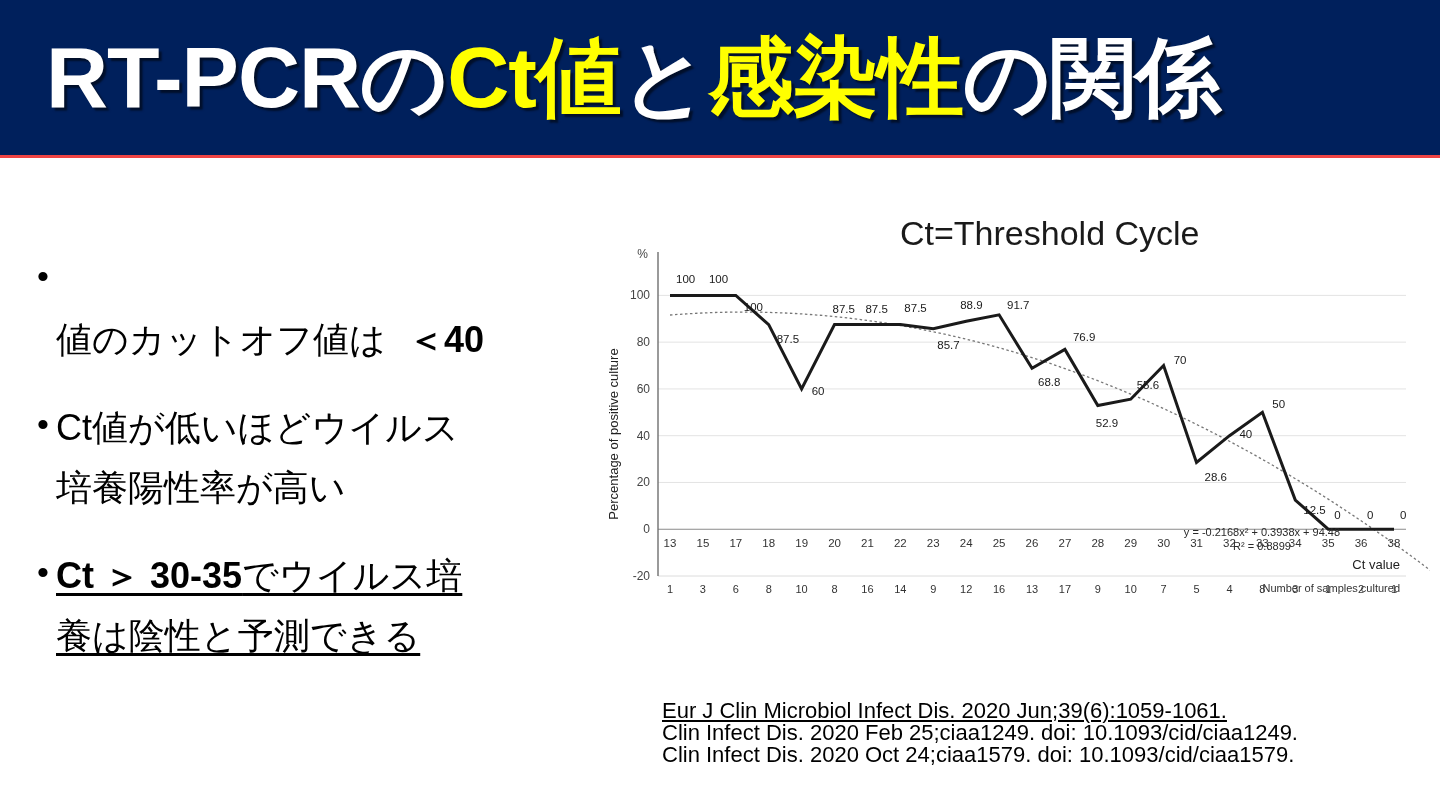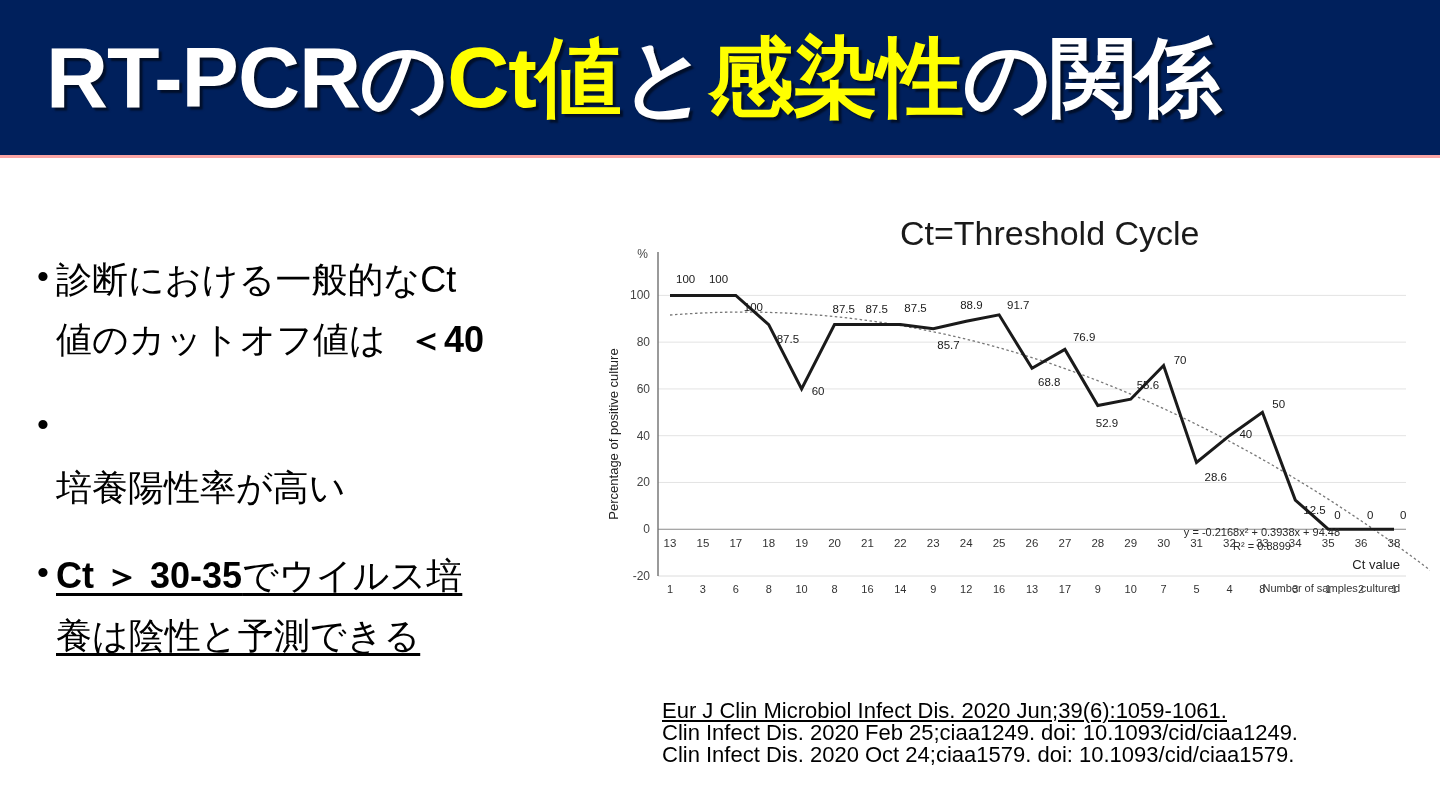--- a/index.html
+++ b/index.html
@@ -8,21 +8,21 @@
     background: #ffffff;
     font-family: "Liberation Sans", sans-serif;
     overflow: hidden;
   }
   #slide { position: relative; width: 1440px; height: 810px; background: #fff; }
 
   
   #title-bar {
     position: absolute; left: 0; top: 0; width: 1440px; height: 158px;
     background: #00205c;
-    border-bottom: 3px solid #fca5a5;
+    border-bottom: 3px solid #ef4444;
   }
   #title-text {
     position: absolute; left: 46px; top: 18px;
     font-size: 86px; font-weight: bold; line-height: 118px;
     letter-spacing: -1px;
     white-space: nowrap;
     text-shadow: 3px 3px 2px rgba(0,0,0,0.55);
   }
   .t-white { color: #ffffff; }
   .t-yellow { color: #ffff00; }
@@ -79,29 +79,29 @@
     <div id="title-text">
       <span class="t-white">RT-PCRの</span><span class="t-yellow">Ct値</span><span class="t-white">と</span><span class="t-yellow">感染性</span><span class="t-white">の関係</span>
     </div>
   </div>
 
   <div id="bullets">
 
     <div class="bullet-item">
       <div class="bullet-dot">•</div>
       <div class="bullet-text">
-        <span>診断における一般的なCt</span><br>
+        <br>
         <span>値のカットオフ値は</span><span class="b">＜40</span>
       </div>
     </div>
 
     <div class="bullet-item">
       <div class="bullet-dot">•</div>
       <div class="bullet-text">
-        <br>
+        <span>Ct値が低いほどウイルス</span><br>
         <span>培養陽性率が高い</span>
       </div>
     </div>
 
     <div class="bullet-item emph">
       <div class="bullet-dot">•</div>
       <div class="bullet-text">
         <span class="hd">Ct ＞ 30-35</span><span>でウイルス培</span><br>
         <span>養は陰性と予測できる</span>
       </div>

